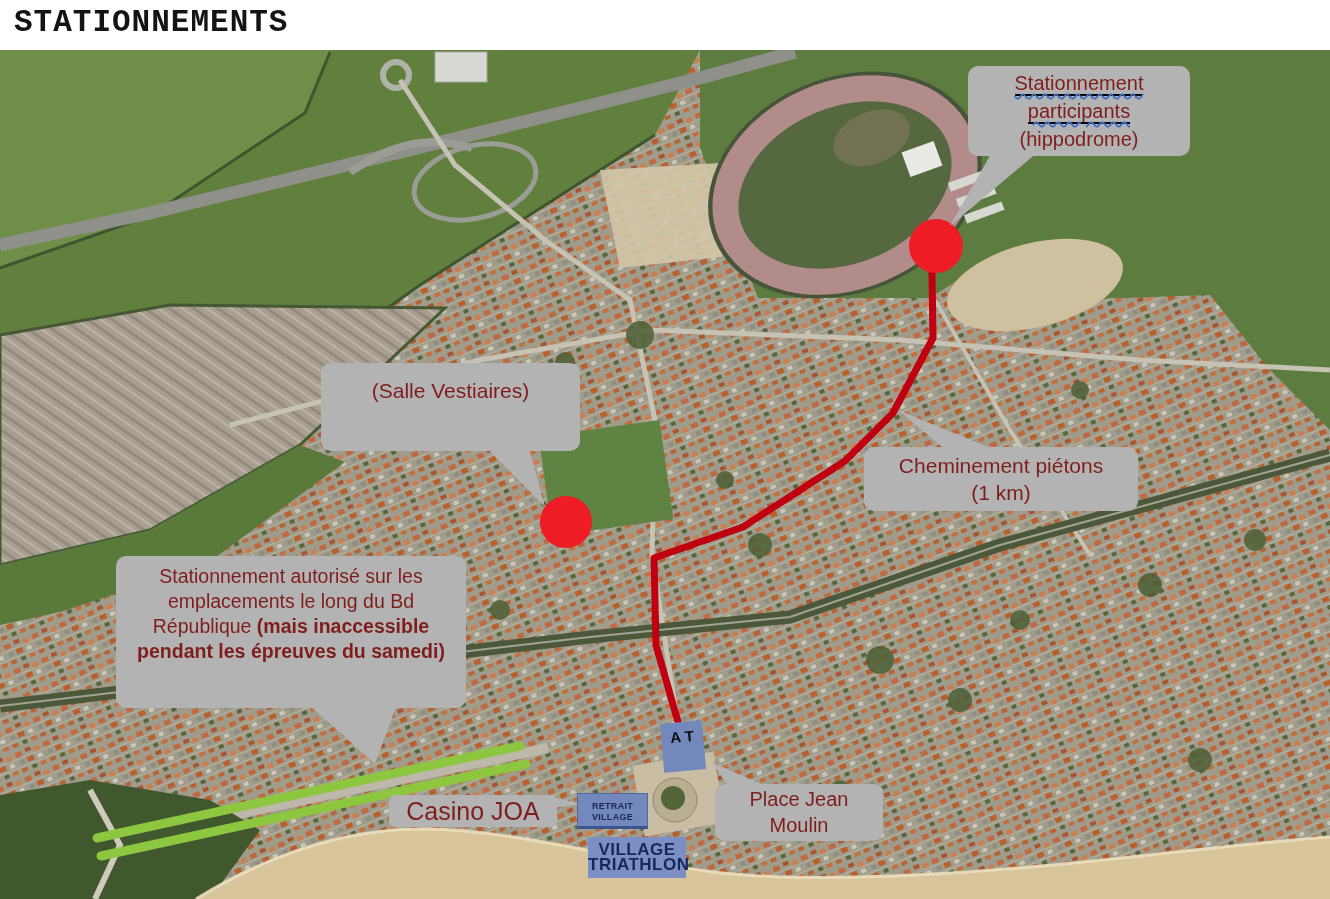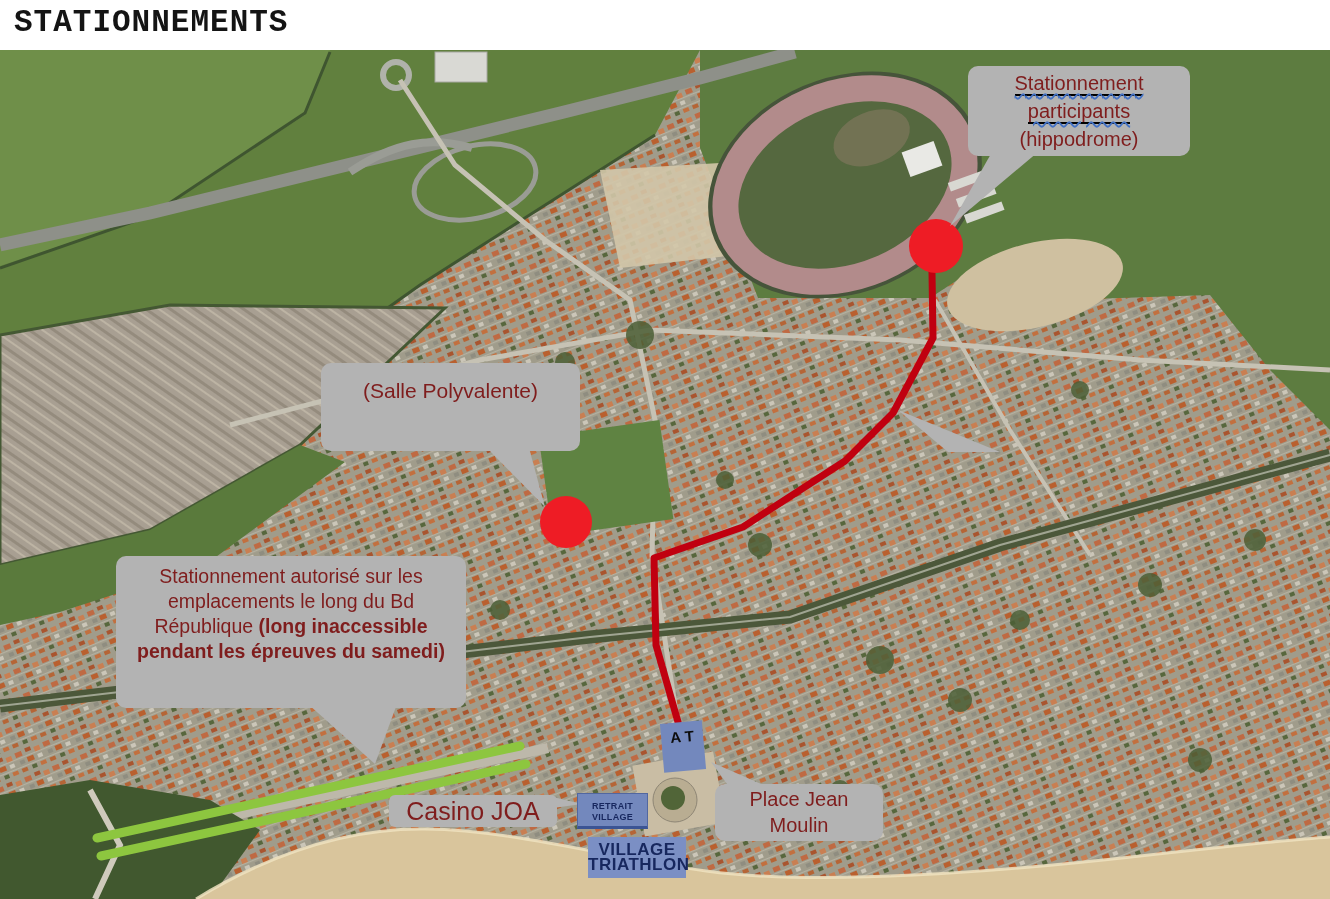--- a/index.html
+++ b/index.html
@@ -160,26 +160,30 @@
     </g>
   </svg>
 
   <div class="co co-participants">
     <span class="ln"><span class="u">Stationnement</span></span>
     <span class="ln"><span class="u">participants</span></span>
     <span class="ln">(hippodrome)</span>
   </div>
 
   <div class="co co-vestiaires">
-    <span class="ln">(Salle Polyvalente)</span>
-  </div>
-
+    <span class="ln">(Salle Vestiaires)</span>
+  </div>
+
+  <div class="co co-cheminement">
+    <span class="ln">Cheminement piétons</span>
+    <span class="ln">(1 km)</span>
+  </div>
 
   <div class="co co-bd">
-    <span>Stationnement autorisé sur les emplacements le long du Bd République </span><span class="bold">(long inaccessible pendant les épreuves du samedi)</span>
+    <span>Stationnement autorisé sur les emplacements le long du Bd République </span><span class="bold">(mais inaccessible pendant les épreuves du samedi)</span>
   </div>
 
   <div class="co co-casino">
     <span>Casino JOA</span>
   </div>
 
   <div class="co co-pjm">
     <span class="ln">Place Jean</span>
     <span class="ln">Moulin</span>
   </div>

